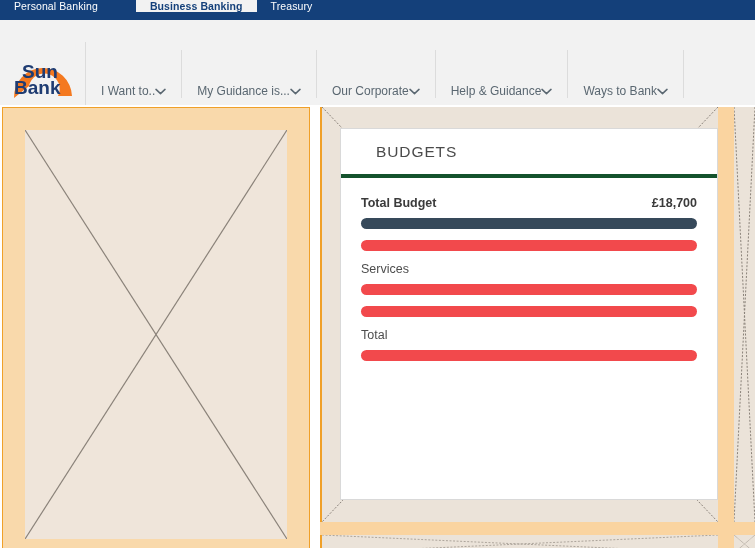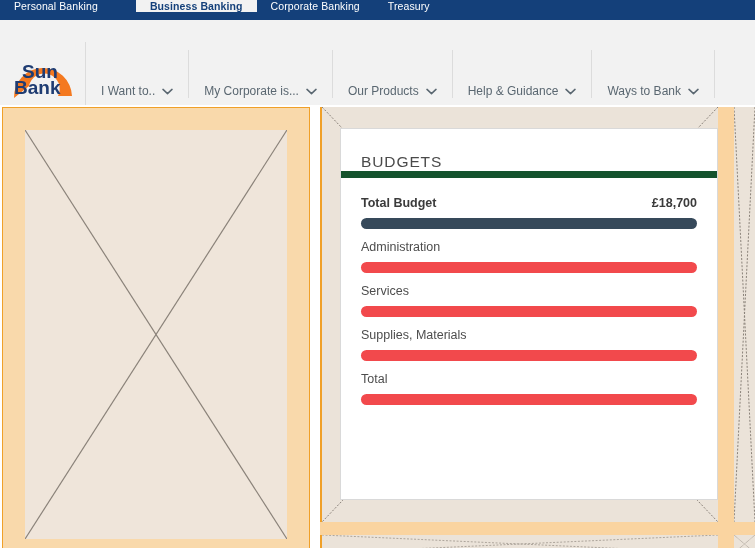--- a/index.html
+++ b/index.html
@@ -32,21 +32,21 @@
   .logo-cell {
     width: 86px; flex: 0 0 86px; border-right: 1px solid #dcdcdc;
     display: flex; align-items: center; justify-content: center;
     background: #f2f2f2;
   }
   .logo { position: relative; width: 74px; height: 64px; }
   .logo svg { display: block; }
 
   .menu-item {
     display: flex; align-items: center; justify-content: center;
-    gap: 7px; padding: 0 15px; border-right: 1px solid #dcdcdc;
+    padding: 0 15px; border-right: 1px solid #dcdcdc;
     font-size: 12px; color: #5a6771; white-space: nowrap; cursor: pointer;
     padding-top: 34px;
   }
   .menu-item .chev { display: inline-block; line-height: 1; }
   .menu-item .chev svg { display: block; }
   .mainbar-filler { flex: 1 1 auto; background: #f2f2f2; }
 
   
   .canvas { position: absolute; left: 0; top: 105px; width: 755px; height: 443px; background: #ffffff; }
 
@@ -68,22 +68,22 @@
   }
   .cell .xcross line { stroke: #8a8279; stroke-width: 1; stroke-dasharray: 2 1.6; }
   .gutter { position: absolute; background: #fad4a0; }
 
   
   .card {
     position: absolute; left: 340px; top: 128px; width: 378px; height: 372px;
     background: #ffffff; border: 1px solid #d9d9d9;
   }
   .card-header {
-    height: 49px; border-bottom: 7px solid #14532d;
-    display: flex; align-items: flex-end; padding: 0 20px;
+    height: 49px; border-bottom: 4px solid #14532d;
+    display: flex; align-items: center; padding: 0 35px;
   }
   .card-title {
     font-size: 15.5px; color: #4a4a4a; letter-spacing: .9px; font-weight: 400;
   }
   .card-body { padding: 18px 20px 0 20px; }
 
   .budget-row { margin-bottom: 11px; }
   .budget-row:last-child { margin-bottom: 0; }
   .budget-label-line {
     display: flex; justify-content: space-between; align-items: baseline;
@@ -101,23 +101,20 @@
 <body>
 
 <div id="page">
 
   <div class="topnav">
     <div class="topnav-tab">
       <span>Personal Banking</span>
     </div>
     <div class="topnav-tab active">
       <span>Business Banking</span>
-    </div>
-    <div class="topnav-tab">
-      <span>Corporate Banking</span>
     </div>
     <div class="topnav-tab">
       <span>Treasury</span>
     </div>
   </div>
 
   <div class="mainbar">
 
     <div class="logo-cell">
       <div class="logo">
@@ -132,30 +129,30 @@
     <div class="menu-item">
       <span>I Want to..</span>
       <span class="chev">
         <svg width="11" height="7" viewBox="0 0 11 7">
             <path d="M1 1.4 L5.5 5.6 L10 1.4" fill="none" stroke="#5a6771" stroke-width="1.5" stroke-linecap="round" stroke-linejoin="round"></path>
           </svg>
       </span>
     </div>
 
     <div class="menu-item">
-      <span>My Corporate is...</span>
-      <span class="chev">
-        <svg width="11" height="7" viewBox="0 0 11 7">
-            <path d="M1 1.4 L5.5 5.6 L10 1.4" fill="none" stroke="#5a6771" stroke-width="1.5" stroke-linecap="round" stroke-linejoin="round"></path>
-          </svg>
-      </span>
-    </div>
-
-    <div class="menu-item">
-      <span>Our Products</span>
+      <span>My Guidance is...</span>
+      <span class="chev">
+        <svg width="11" height="7" viewBox="0 0 11 7">
+            <path d="M1 1.4 L5.5 5.6 L10 1.4" fill="none" stroke="#5a6771" stroke-width="1.5" stroke-linecap="round" stroke-linejoin="round"></path>
+          </svg>
+      </span>
+    </div>
+
+    <div class="menu-item">
+      <span>Our Corporate</span>
       <span class="chev">
         <svg width="11" height="7" viewBox="0 0 11 7">
             <path d="M1 1.4 L5.5 5.6 L10 1.4" fill="none" stroke="#5a6771" stroke-width="1.5" stroke-linecap="round" stroke-linejoin="round"></path>
           </svg>
       </span>
     </div>
 
     <div class="menu-item">
       <span>Help &amp; Guidance</span>
       <span class="chev">
@@ -244,41 +241,35 @@
         <div class="budget-label-line">
           <span class="budget-name">Total Budget</span>
           <span class="budget-amount">£18,700</span>
         </div>
         <div class="bar-track">
           <div class="bar-fill" style="width: 100%; background: rgb(54, 73, 90);"></div>
         </div>
       </div>
 
       <div class="budget-row">
-        <div class="budget-label-line">
-          <span class="budget-name">Administration</span>
-        </div>
         <div class="bar-track">
           <div class="bar-fill" style="width: 100%; background: rgb(242, 73, 76);"></div>
         </div>
       </div>
 
       <div class="budget-row">
         <div class="budget-label-line">
           <span class="budget-name">Services</span>
         </div>
         <div class="bar-track">
           <div class="bar-fill" style="width: 100%; background: rgb(242, 73, 76);"></div>
         </div>
       </div>
 
       <div class="budget-row">
-        <div class="budget-label-line">
-          <span class="budget-name">Supplies, Materials</span>
-        </div>
         <div class="bar-track">
           <div class="bar-fill" style="width: 100%; background: rgb(242, 73, 76);"></div>
         </div>
       </div>
 
       <div class="budget-row">
         <div class="budget-label-line">
           <span class="budget-name">Total</span>
         </div>
         <div class="bar-track">

